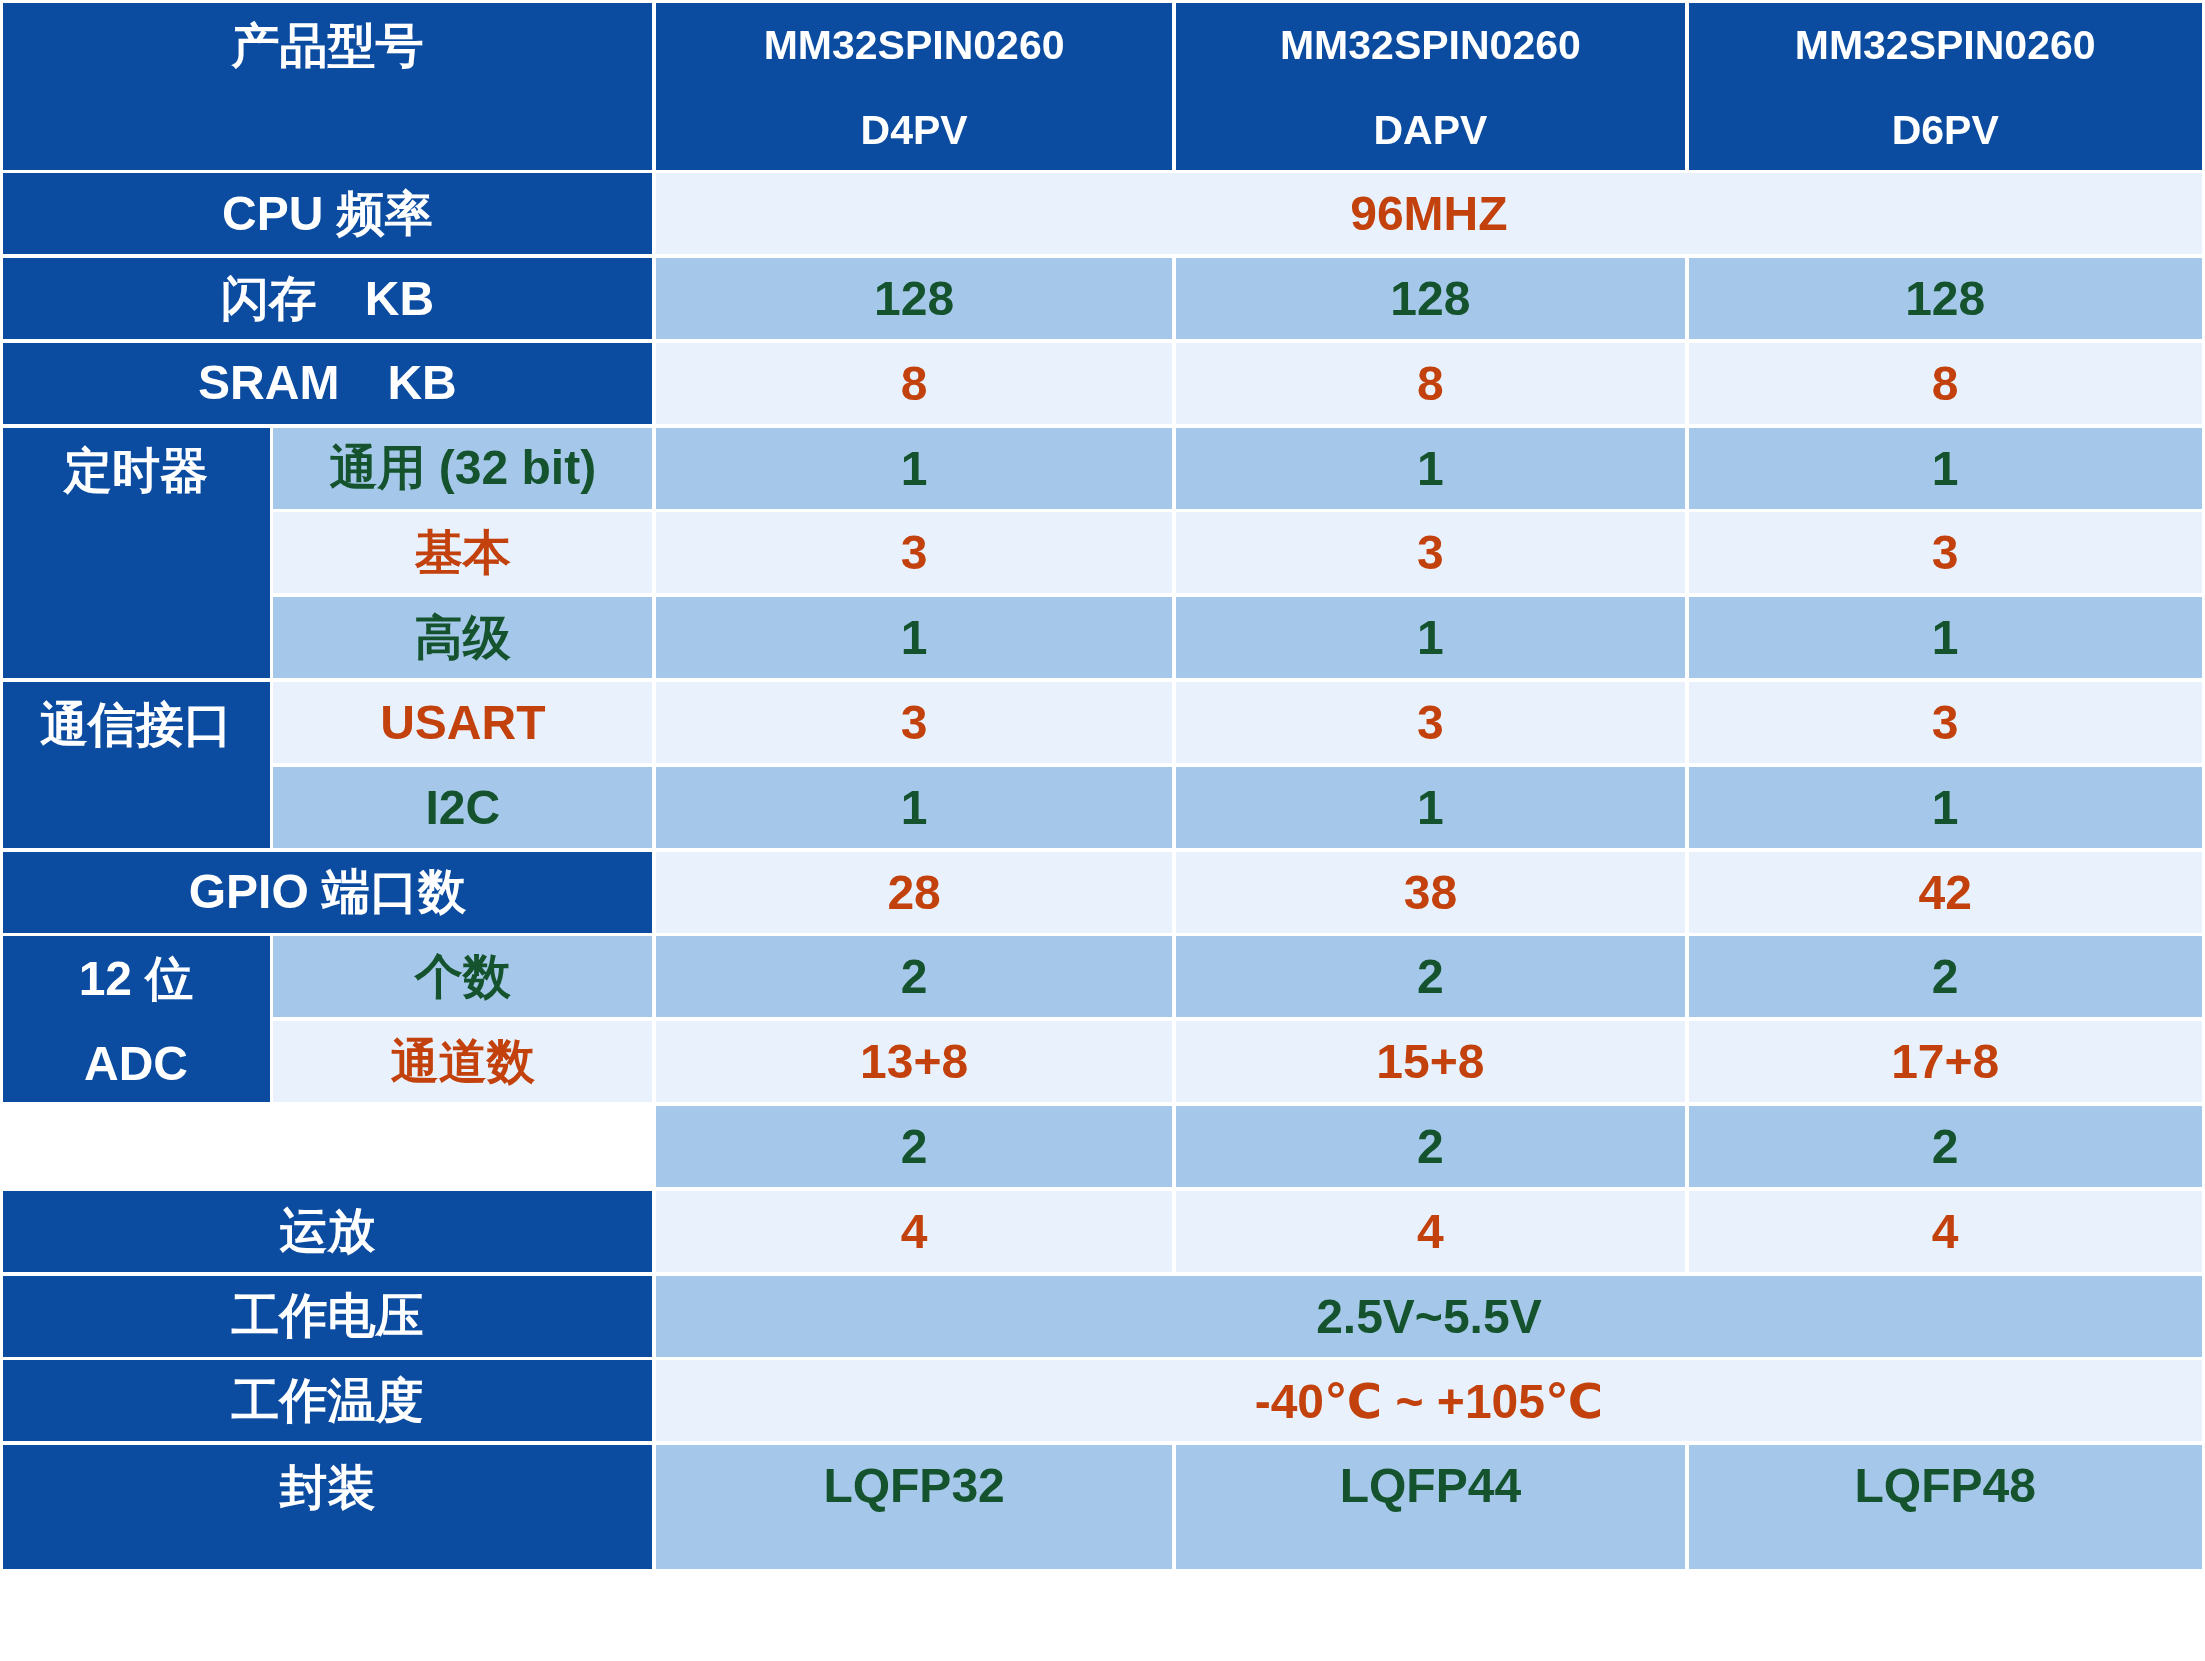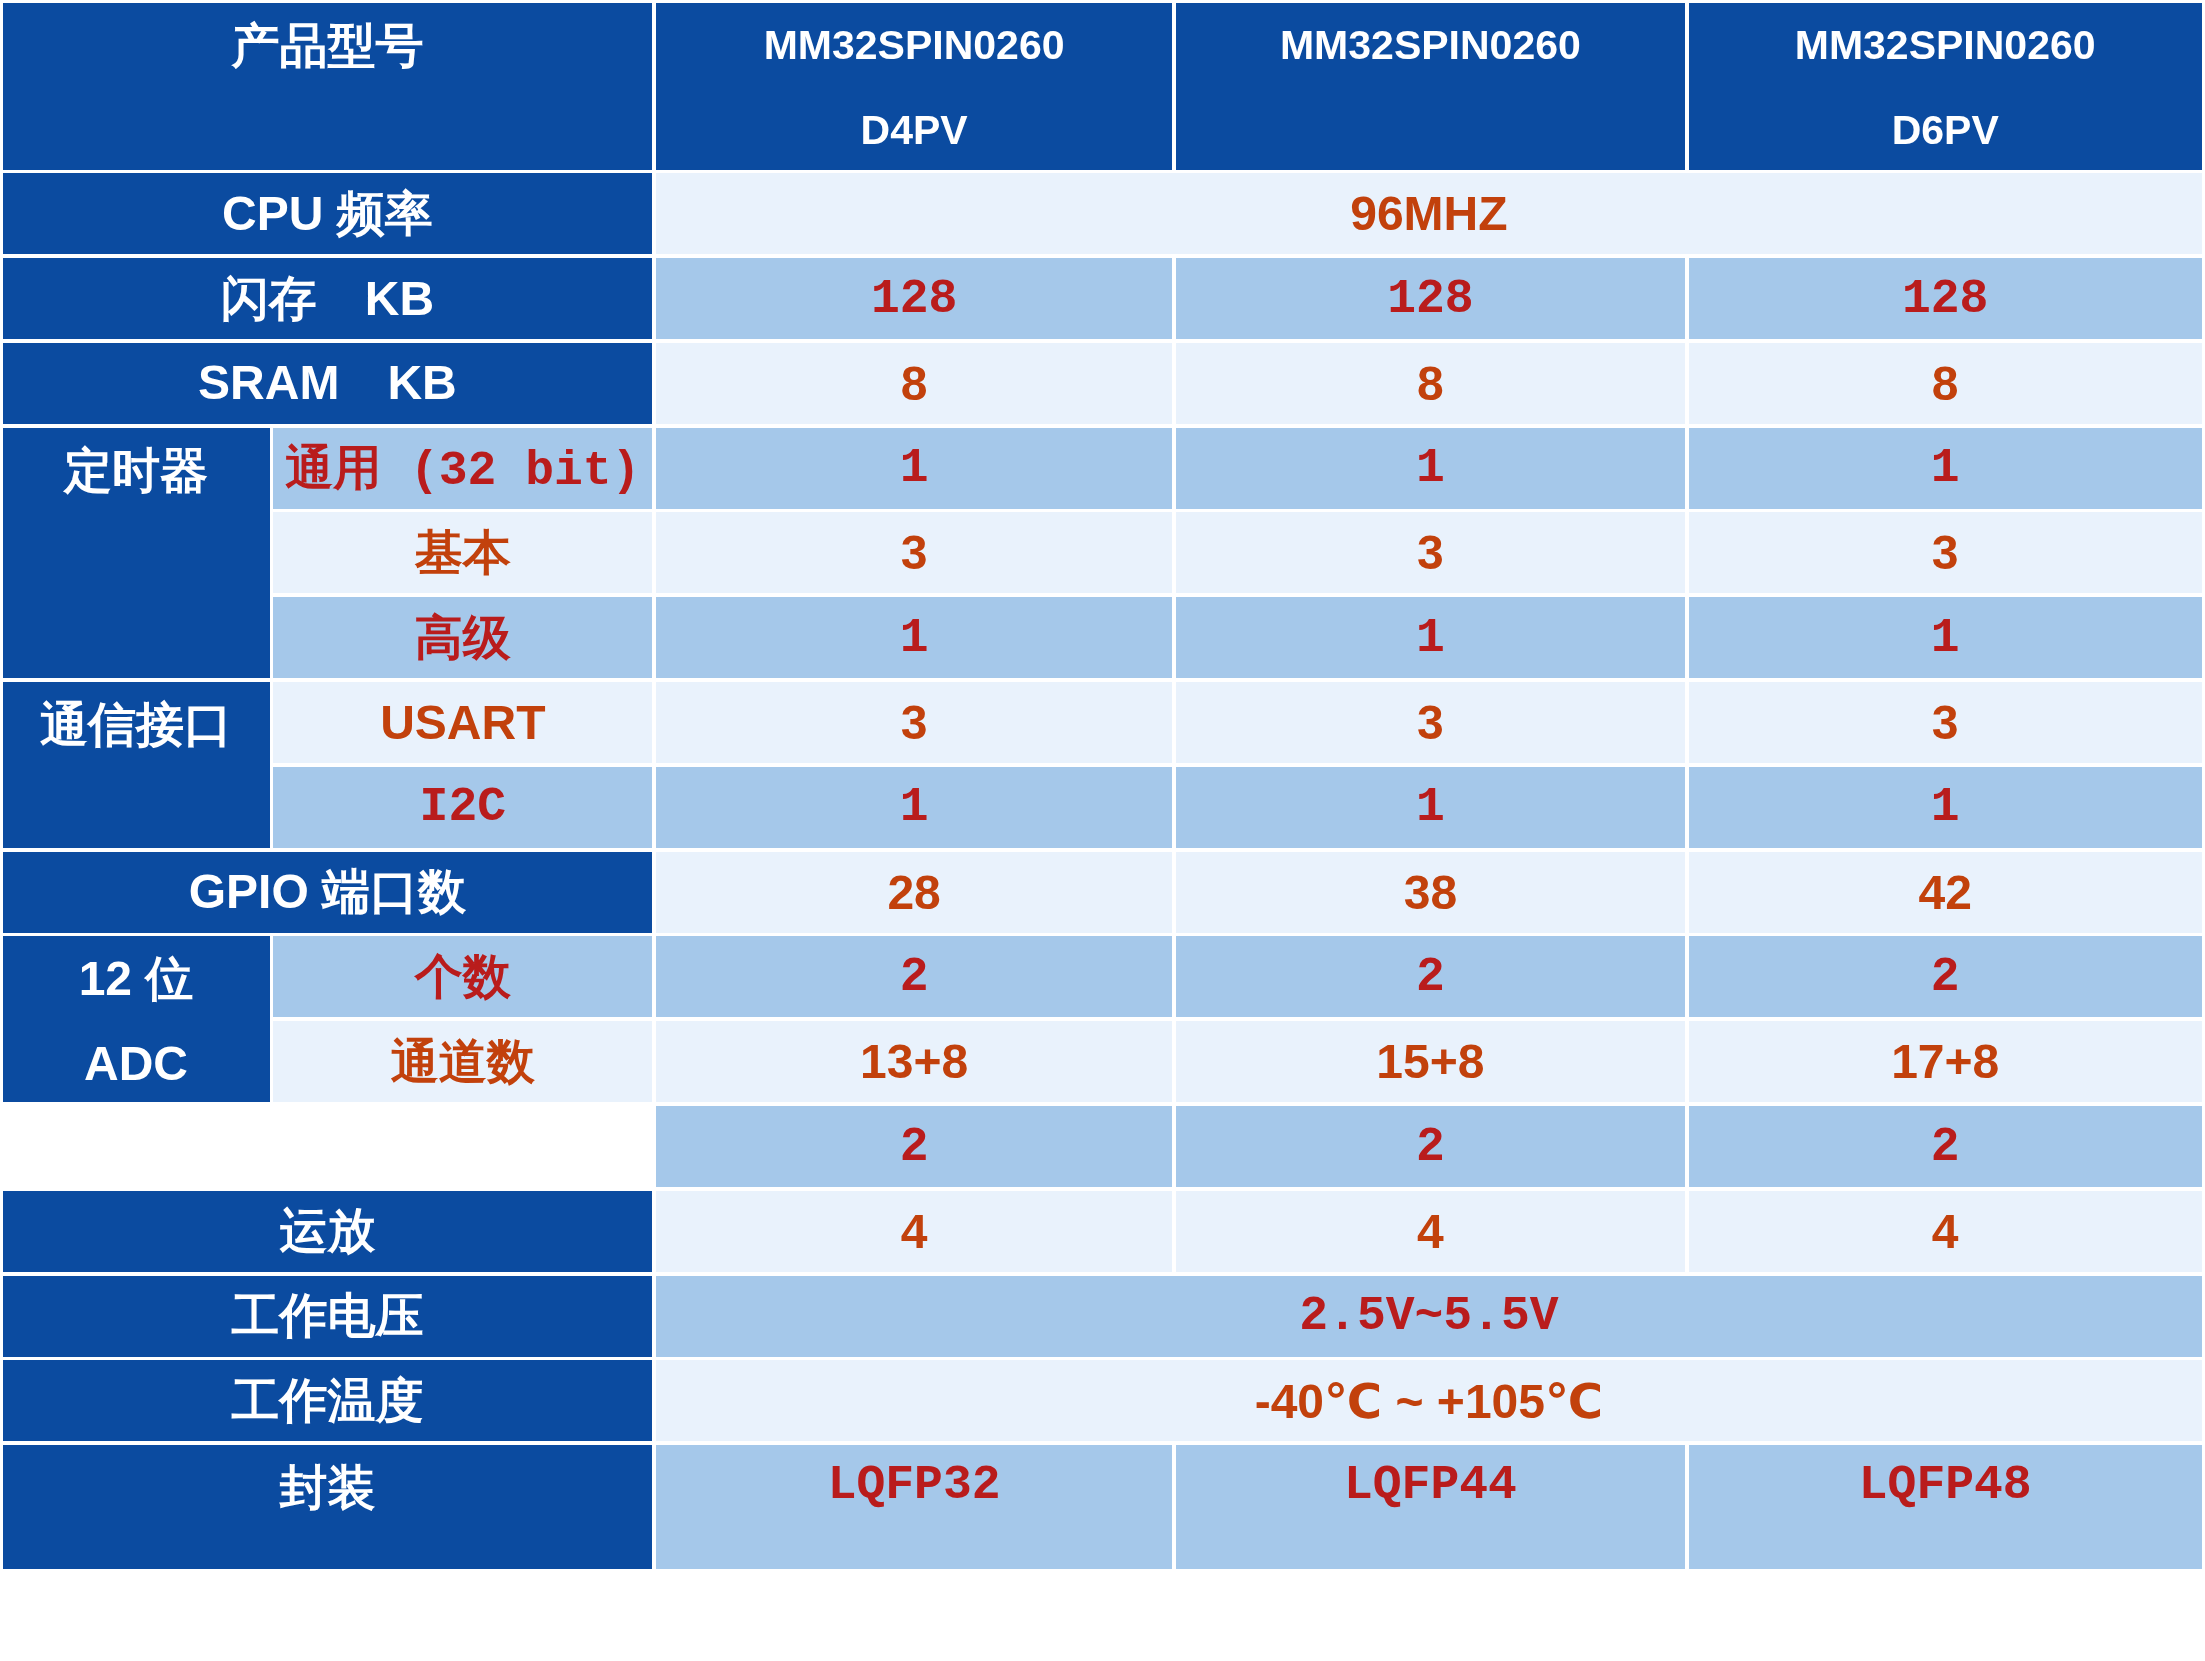--- a/index.html
+++ b/index.html
@@ -19,21 +19,21 @@
   }
   .cell{
     display:flex;
     align-items:center;
     justify-content:center;
     text-align:center;
     font-weight:bold;
     overflow:hidden;
   }
   .dark{background:#0b4ba0;color:#ffffff;}
-  .mid{background:#a5c8ea;color:#b91c1c;font-family:Liberation Mono, monospace;}
+  .mid{background:#a5c8ea;color:#14532d;}
   .light{background:#e9f2fc;color:#c2410c;}
   
   .lbl{font-size:48px;}
   
   .lbl-top{
     font-size:48px;
     align-items:flex-start;
     line-height:85px;
   }
   .lbl-top .tline{display:block;line-height:85px;}
@@ -56,20 +56,21 @@
 
   <div class="cell dark lbl-top" style="grid-area:1/1/2/3">
       <span class="tline">产品型号</span>
     </div>
   <div class="cell dark hdr" style="grid-area:1/3/2/4">
     <span class="hline">MM32SPIN0260</span>
     <span class="hline">D4PV</span>
   </div>
   <div class="cell dark hdr" style="grid-area:1/4/2/5">
     <span class="hline">MM32SPIN0260</span>
+    <span class="hline">DAPV</span>
   </div>
   <div class="cell dark hdr" style="grid-area:1/5/2/6">
     <span class="hline">MM32SPIN0260</span>
     <span class="hline">D6PV</span>
   </div>
 
   <div class="cell dark lbl" style="grid-area:2/1/3/3">CPU 频率</div>
   <div class="cell light v" style="grid-area:2/3/3/6">96MHZ</div>
 
   <div class="cell dark lbl" style="grid-area:3/1/4/3">闪存　KB</div>

